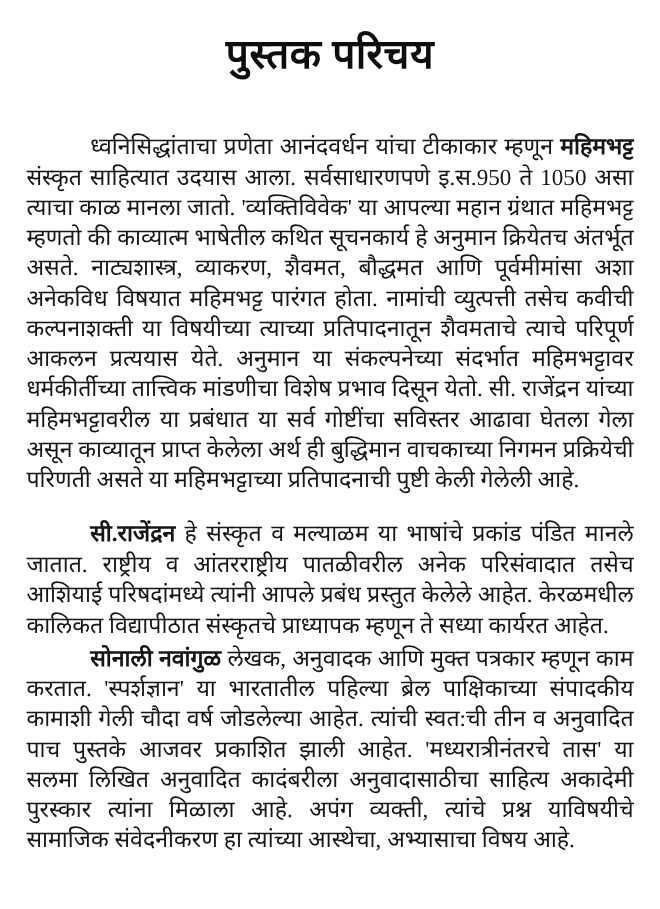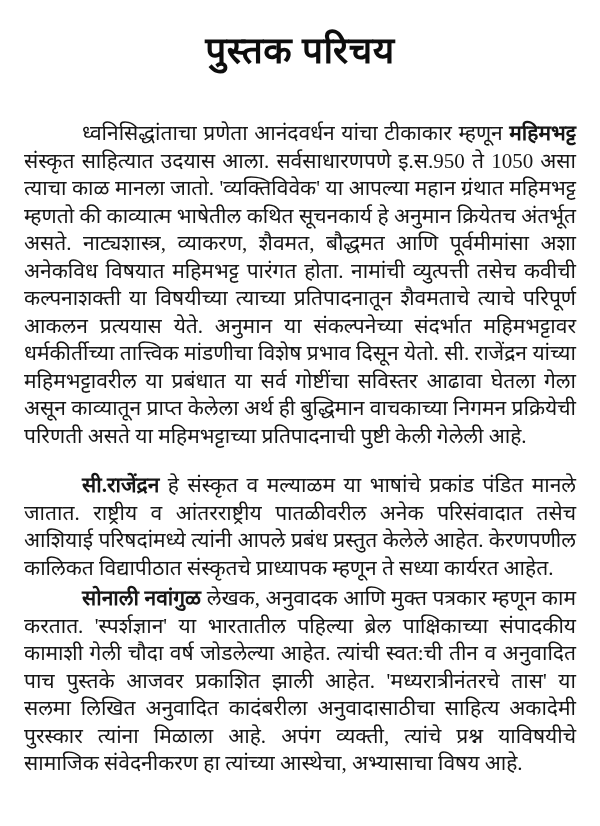--- a/index.html
+++ b/index.html
@@ -64,17 +64,17 @@
 </head>
 <body>
 
 <div class="page">
 
   <h1 class="heading heading-book">पुस्तक परिचय</h1>
 
   <p class="para para-indent para-book"><span>ध्वनिसिद्धांताचा प्रणेता आनंदवर्धन यांचा टीकाकार म्हणून </span><span class="bold-name">महिमभट्ट</span><span> संस्कृत साहित्यात उदयास आला. सर्वसाधारणपणे इ.स.950 ते 1050 असा त्याचा काळ मानला जातो. 'व्यक्तिविवेक' या आपल्या महान ग्रंथात महिमभट्ट म्हणतो की काव्यात्म भाषेतील कथित सूचनकार्य हे अनुमान क्रियेतच अंतर्भूत असते. नाट्यशास्त्र, व्याकरण, शैवमत, बौद्धमत आणि पूर्वमीमांसा अशा अनेकविध विषयात महिमभट्ट पारंगत होता. नामांची व्युत्पत्ती तसेच कवीची कल्पनाशक्ती या विषयीच्या त्याच्या प्रतिपादनातून शैवमताचे त्याचे परिपूर्ण आकलन प्रत्ययास येते. अनुमान या संकल्पनेच्या संदर्भात महिमभट्टावर धर्मकीर्तीच्या तात्त्विक मांडणीचा विशेष प्रभाव दिसून येतो. सी. राजेंद्रन यांच्या महिमभट्टावरील या प्रबंधात या सर्व गोष्टींचा सविस्तर आढावा घेतला गेला असून काव्यातून प्राप्त केलेला अर्थ ही बुद्धिमान वाचकाच्या निगमन प्रक्रियेची परिणती असते या महिमभट्टाच्या प्रतिपादनाची पुष्टी केली गेलेली आहे.</span></p>
 
 
-  <p class="para para-indent para-author-1"><span class="bold-name">सी.राजेंद्रन</span><span> हे संस्कृत व मल्याळम या भाषांचे प्रकांड पंडित मानले जातात. राष्ट्रीय व आंतरराष्ट्रीय पातळीवरील अनेक परिसंवादात तसेच आशियाई परिषदांमध्ये त्यांनी आपले प्रबंध प्रस्तुत केलेले आहेत. केरणपणील कालिकत विद्यापीठात संस्कृतचे प्राध्यापक म्हणून ते सध्या कार्यरत आहेत.</span></p>
+  <p class="para para-indent para-author-1"><span class="bold-name">सी.राजेंद्रन</span><span> हे संस्कृत व मल्याळम या भाषांचे प्रकांड पंडित मानले जातात. राष्ट्रीय व आंतरराष्ट्रीय पातळीवरील अनेक परिसंवादात तसेच आशियाई परिषदांमध्ये त्यांनी आपले प्रबंध प्रस्तुत केलेले आहेत. केरळमधील कालिकत विद्यापीठात संस्कृतचे प्राध्यापक म्हणून ते सध्या कार्यरत आहेत.</span></p>
 
   <p class="para para-indent para-author-2"><span class="bold-name">सोनाली नवांगुळ</span><span> लेखक, अनुवादक आणि मुक्त पत्रकार म्हणून काम करतात. 'स्पर्शज्ञान' या भारतातील पहिल्या ब्रेल पाक्षिकाच्या संपादकीय कामाशी गेली चौदा वर्ष जोडलेल्या आहेत. त्यांची स्वत:ची तीन व अनुवादित पाच पुस्तके आजवर प्रकाशित झाली आहेत. 'मध्यरात्रीनंतरचे तास' या सलमा लिखित अनुवादित कादंबरीला अनुवादासाठीचा साहित्य अकादेमी पुरस्कार त्यांना मिळाला आहे. अपंग व्यक्ती, त्यांचे प्रश्न याविषयीचे सामाजिक संवेदनीकरण हा त्यांच्या आस्थेचा, अभ्यासाचा विषय आहे.</span></p>
 
 </div>
 
 </body></html>

